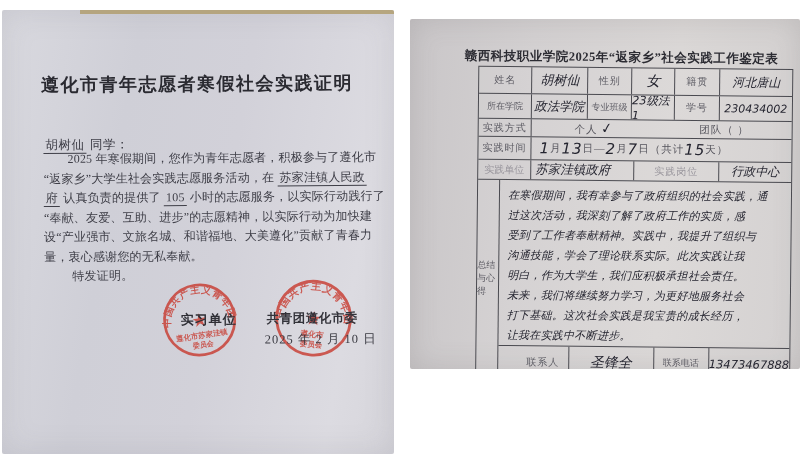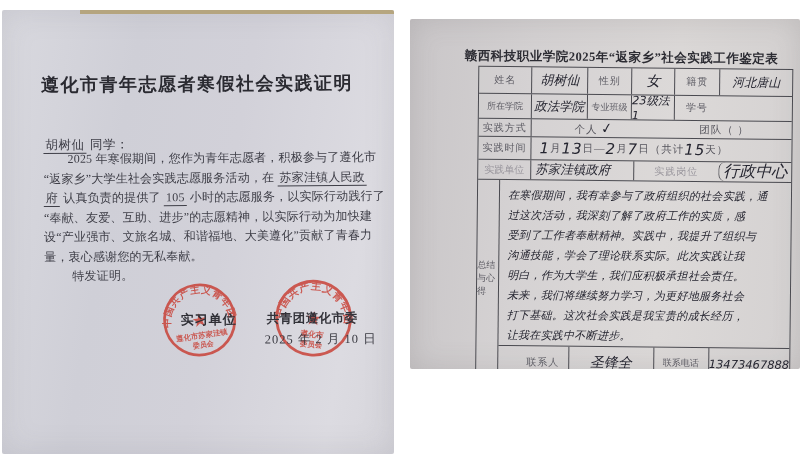--- a/index.html
+++ b/index.html
@@ -138,20 +138,21 @@
         <div class="cell lbl" style="width:45px;">籍贯</div>
         <div class="cell hw" style="flex:1;font-size:12px;">河北唐山</div>
       </div>
 
       <div class="row" style="height:25px;">
         <div class="cell lbl-sm" style="width:52px;">所在学院</div>
         <div class="cell hw" style="width:56px;font-size:12.5px;">政法学院</div>
         <div class="cell lbl-sm" style="width:44px;">专业班级</div>
         <div class="cell hw" style="width:43px;font-size:11.5px;">23级法1</div>
         <div class="cell lbl" style="width:45px;">学号</div>
+        <div class="cell hw" style="flex:1;font-size:11px;">230434002</div>
       </div>
 
       <div class="row" style="height:18px;">
         <div class="cell lbl" style="width:52px;">实践方式</div>
         <div class="cell" style="flex:1;justify-content:space-around;">
           <span style="font-size:10.5px;letter-spacing:1px;"><span>个人</span> <span class="hw" style="font-size:14px;display:inline-block;transform:rotate(-8deg);">✓</span></span>
           <span style="font-size:10.5px;letter-spacing:1px;">团队（ ）</span>
         </div>
       </div>
 
@@ -168,21 +169,21 @@
             <span>日（共计</span>
             <span class="hw" style="font-size:15px;">15</span>
             <span>天）</span>
         </div>
       </div>
 
       <div class="row" style="height:20px;">
         <div class="cell lbl faint" style="width:52px;letter-spacing:0;">实践单位</div>
         <div class="cell hw" style="width:103px;font-size:12.5px;justify-content:flex-start;padding-left:4px;">苏家洼镇政府</div>
         <div class="cell lbl faint" style="width:85px;font-family:Liberation Serif, serif;">实践岗位</div>
-        <div class="cell hw" style="flex:1;font-size:16px;border-radius:7px;">行政中心</div>
+        <div class="cell hw" style="flex:1;font-size:12px;">行政中心</div>
       </div>
 
       <div class="row" style="height:198px;">
         <div class="cell" style="width:52px;">
           <span class="lbl-sm" style="letter-spacing:0;">总结与心得</span>
         </div>
         <div style="flex:1;display:flex;flex-direction:column;border-left:1px solid #4a4a50;box-sizing:border-box;">
           <div class="essay hw" style="height:165px;box-sizing:border-box;">
             <div class="essay-line">在寒假期间，我有幸参与了政府组织的社会实践，通</div>
             <div class="essay-line">过这次活动，我深刻了解了政府工作的实质，感</div>

